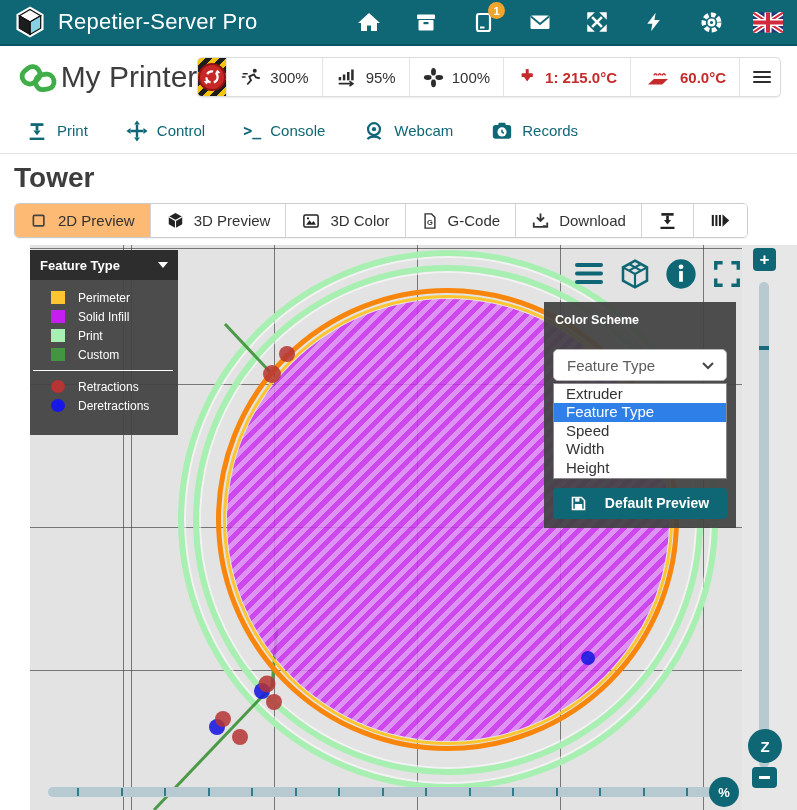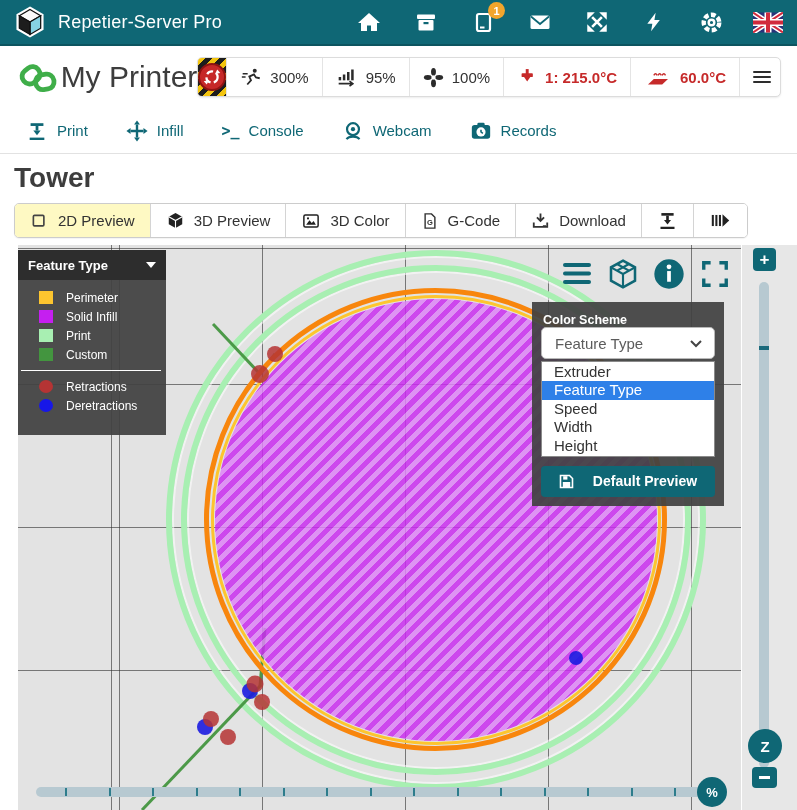--- a/index.html
+++ b/index.html
@@ -3,21 +3,21 @@
 <meta charset="utf-8">
 <style>
   * { margin:0; padding:0; box-sizing:border-box; }
   html,body { width:797px; height:810px; overflow:hidden; background:#fff;
     font-family:"Liberation Sans", sans-serif; position:relative; }
 
   
   .navbar { height:46px; background:var(--accent); display:flex; align-items:center;
     padding:0 14px; color:#fff; border-bottom:2px solid rgba(0,0,0,.18); }
   .navbar .logo { width:32px; height:32px; }
-  .navbar .title { margin-left:12px; font-size:18px; font-weight:500; letter-spacing:.2px; }
+  .navbar .title { margin-left:12px; font-size:22px; font-weight:500; letter-spacing:.2px; }
   .nav-spacer { flex:1; }
   .nav-btn { margin-left:27px; width:30px; height:30px; display:flex; align-items:center;
     justify-content:center; position:relative; cursor:pointer; }
   .nav-badge { position:absolute; top:-5px; right:-7px; background:var(--badge_orange);
     color:#fff; font-size:11px; font-weight:bold; width:17px; height:17px; border-radius:50%;
     display:flex; align-items:center; justify-content:center; }
 
   
   .printer-header { height:62px; display:flex; align-items:center; padding:0 16px; background:#fff; }
   .printer-name { font-size:30px; font-weight:500; color:#3d3d3d; white-space:nowrap; }
@@ -40,24 +40,24 @@
   .tab { display:flex; align-items:center; gap:9px; font-size:15px; cursor:pointer; }
   .console-glyph { font-family:"DejaVu Sans Mono", monospace; font-weight:bold; font-size:15px; }
 
   
   .job-title { font-size:28px; font-weight:bold; color:#3d3d3d; margin:8px 0 9px 14px; }
   .btn-group { display:inline-flex; margin-left:14px; height:35px; border:1px solid #ccc;
     border-radius:5px; overflow:hidden; background:#fff; box-shadow:0 1px 1px rgba(0,0,0,.05); }
   .vbtn { display:flex; align-items:center; gap:9px; padding:0 15px; font-size:15px; color:#333;
     border-left:1px solid #d4d4d4; background:#fff; cursor:pointer; white-space:nowrap; }
   .vbtn:first-child { border-left:none; }
-  .vbtn.active { background:#fef9c3;gap:10px; }
-
-  
-  .canvas { position:absolute; left:18px; top:245px; width:723px; height:565px;
+  .vbtn.active { background:#fdba74;gap:10px; }
+
+  
+  .canvas { position:absolute; left:30px; top:245px; width:723px; height:565px;
     background-color:var(--canvas_bg);
     background-image:
       repeating-linear-gradient(to right, var(--grid_line) 0 1px, transparent 1px 143px),
       repeating-linear-gradient(to bottom, var(--grid_line) 0 1px, transparent 1px 143px);
     background-position:101px 0, 0 139px; overflow:hidden; }
   .ring { position:absolute; border-radius:50%; }
   .skirt-ring { border:6px solid var(--skirt); box-shadow:inset 0 0 0 2px rgba(255,255,255,.55); }
   .skirt-outer { left:148px; top:5px;  width:540px; height:540px; }
   .skirt-inner { left:163px; top:20px; width:510px; height:510px; }
   .infill-disc { position:absolute; left:197px; top:54px; width:442px; height:442px; border-radius:50%;
@@ -79,21 +79,21 @@
   .swatch.round { border-radius:50%; }
   .legend-divider { height:1px; background:#fff; margin:6px 5px; }
 
   
   .ptoolbar { position:absolute; left:542px; top:12px; display:flex; gap:13px; align-items:center; color:var(--accent); }
   .ptool { width:33px; height:33px; display:flex; align-items:center; justify-content:center; cursor:pointer; }
 
   
   .cs-panel { position:absolute; left:514px; top:57px; width:192px; background:rgba(66,66,66,.93);
     padding:9px; color:#fff; }
-  .cs-label { font-size:12.5px; font-weight:bold; margin:2px 0 0 2px; }
+  .cs-label { font-size:12.5px; font-weight:bold; margin:2px 0 22px 2px; }
   .cs-select { height:32px; background:#fff; border:1px solid #b8b8b8; border-radius:5px;
     display:flex; align-items:center; justify-content:space-between; padding:0 11px 0 13px;
     font-size:15px; color:#5c5c5c; cursor:pointer; }
   .cs-list { background:#fff; border:1px solid #8a8a8a; margin-top:2px; padding:1px 0; }
   .opt { font-size:15px; color:#333; padding:0 12px; height:18.4px; line-height:18.4px; cursor:pointer; }
   .opt.selected { background:var(--selection_blue); color:#fff; }
   .cs-apply { margin-top:9px; height:31px; background:var(--accent); border-radius:4px; color:#fff;
     font-size:14px; font-weight:bold; display:flex; align-items:center; justify-content:center;
     gap:19px; cursor:pointer; }
 
@@ -272,21 +272,21 @@
     <span>Print</span>
   </div>
   <div class="tab">
     <svg width="22" height="22" viewBox="0 0 24 24">
       <path d="M5,12 H19 M12,5 V19" stroke="var(--accent)" stroke-width="2.6"></path>
       <polygon points="12,0.5 8.8,5 15.2,5" fill="var(--accent)"></polygon>
       <polygon points="12,23.5 8.8,19 15.2,19" fill="var(--accent)"></polygon>
       <polygon points="0.5,12 5,8.8 5,15.2" fill="var(--accent)"></polygon>
       <polygon points="23.5,12 19,8.8 19,15.2" fill="var(--accent)"></polygon>
       </svg>
-    <span>Infill</span>
+    <span>Control</span>
   </div>
   <div class="tab">
     <span class="console-glyph">&gt;_</span>
     <span>Console</span>
   </div>
   <div class="tab">
     <svg width="22" height="22" viewBox="0 0 24 24">
       <circle cx="12" cy="10" r="6.5" stroke="var(--accent)" stroke-width="2.4" fill="none"></circle>
       <circle cx="12" cy="10" r="2.3" fill="var(--accent)"></circle>
       <path d="M5,21 A 7.5 4.5 0 0 1 19 21" stroke="var(--accent)" stroke-width="2.4" fill="none"></path>

